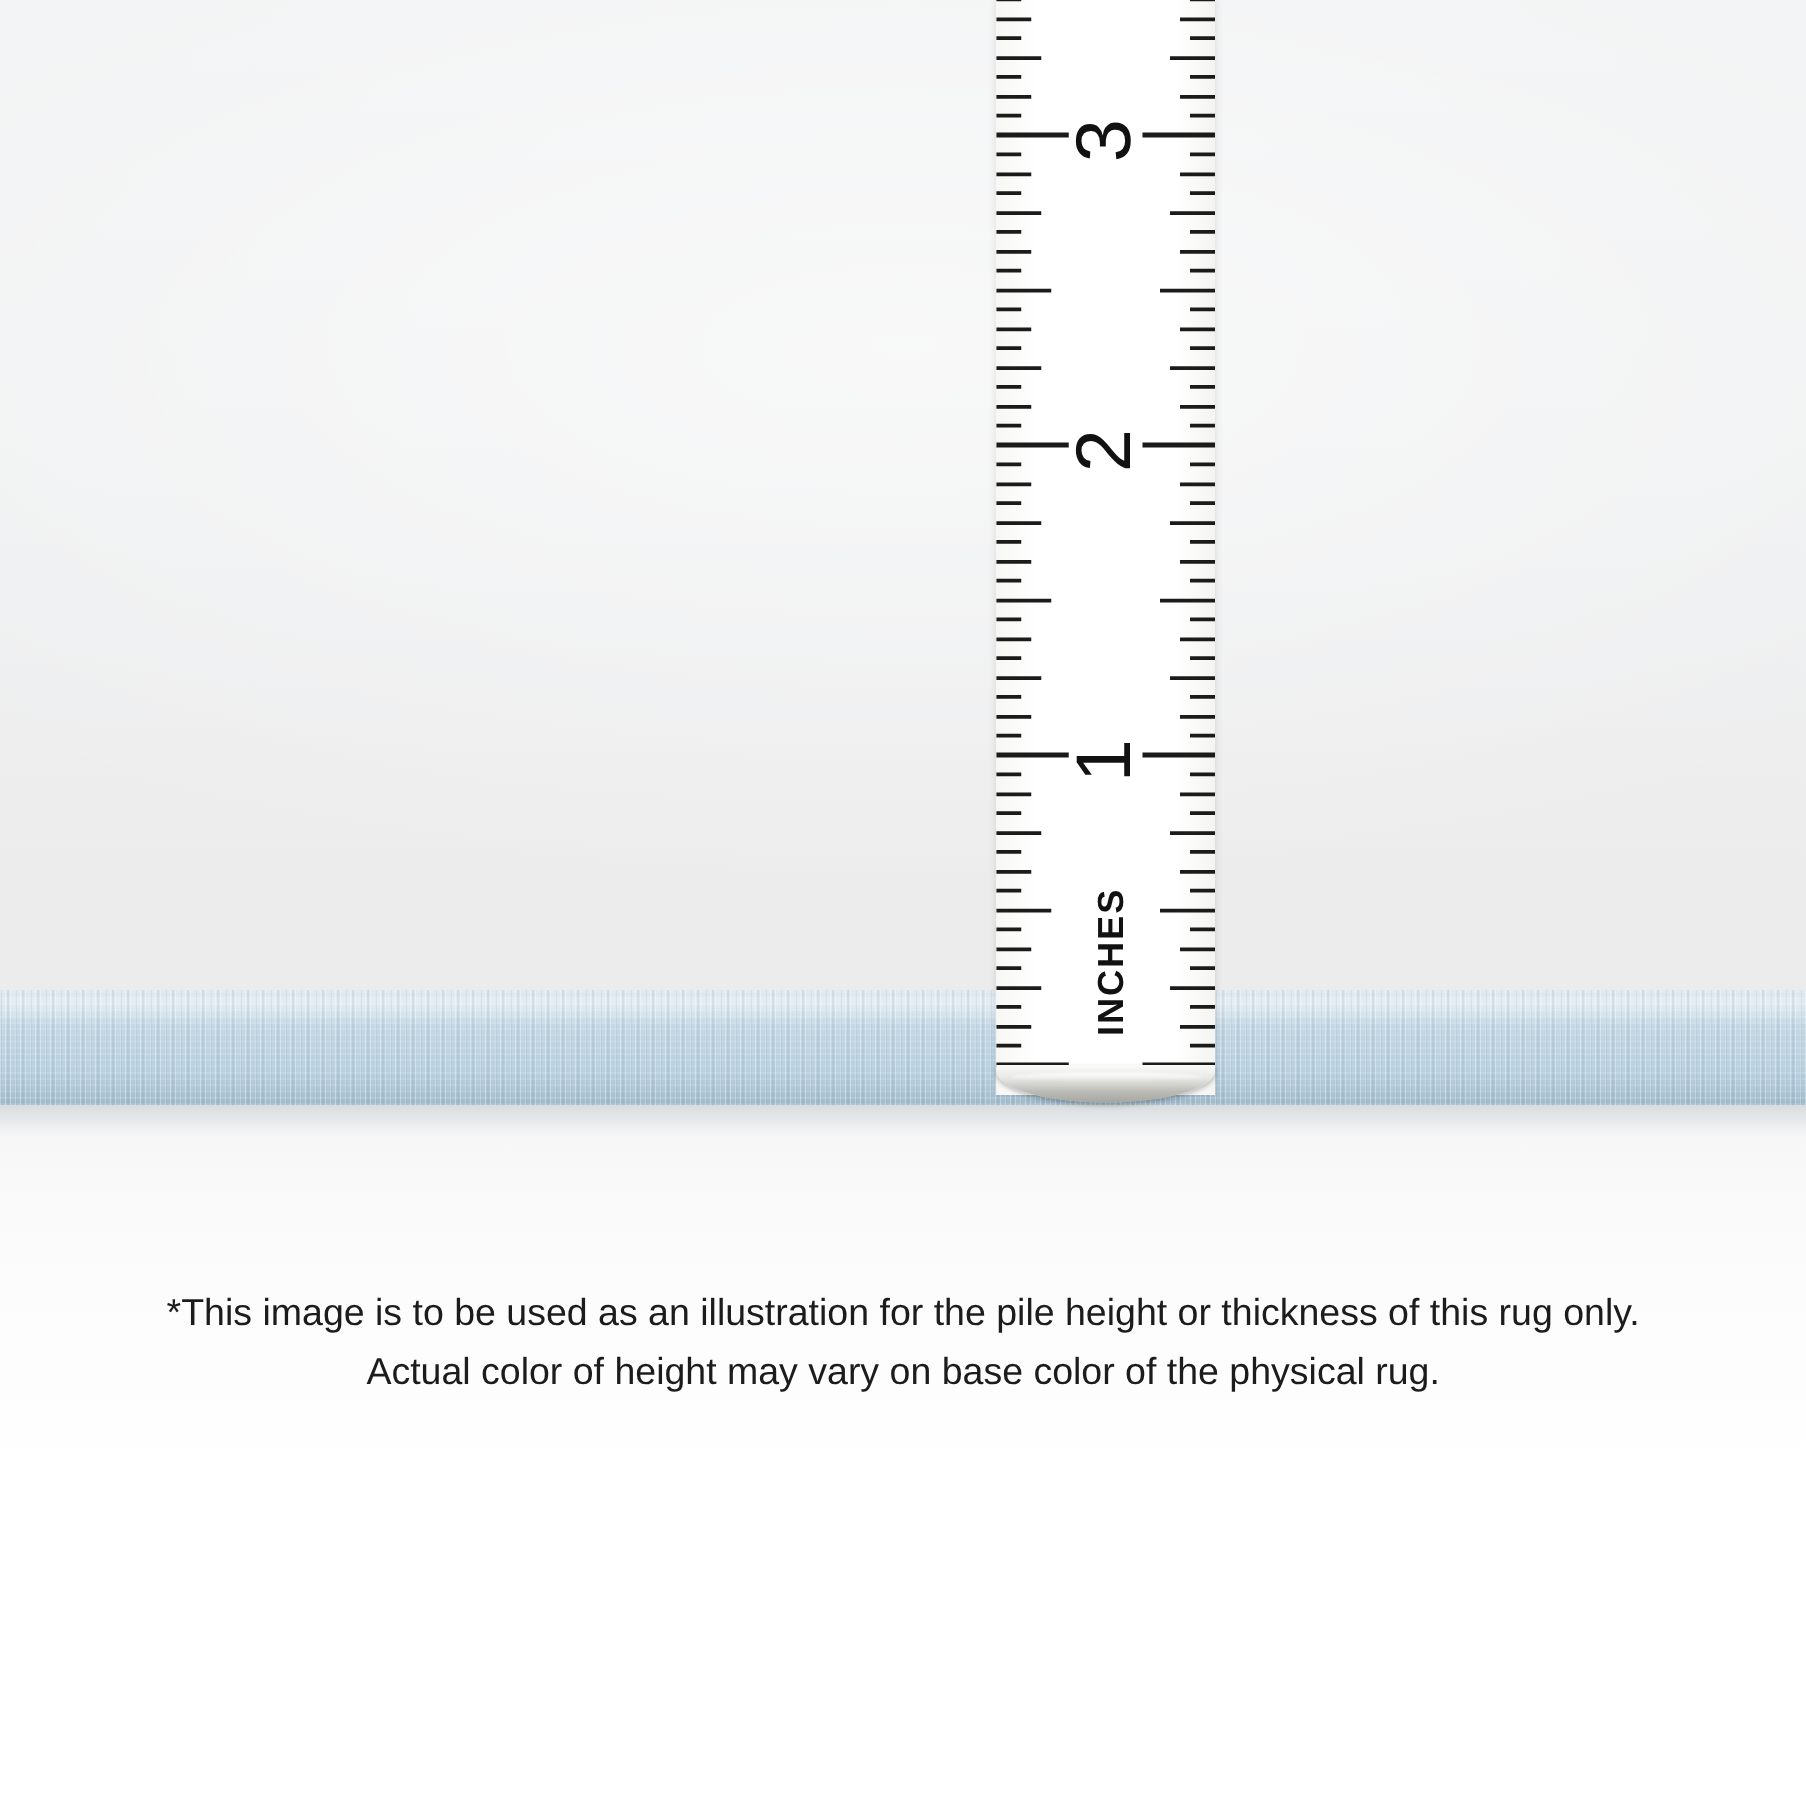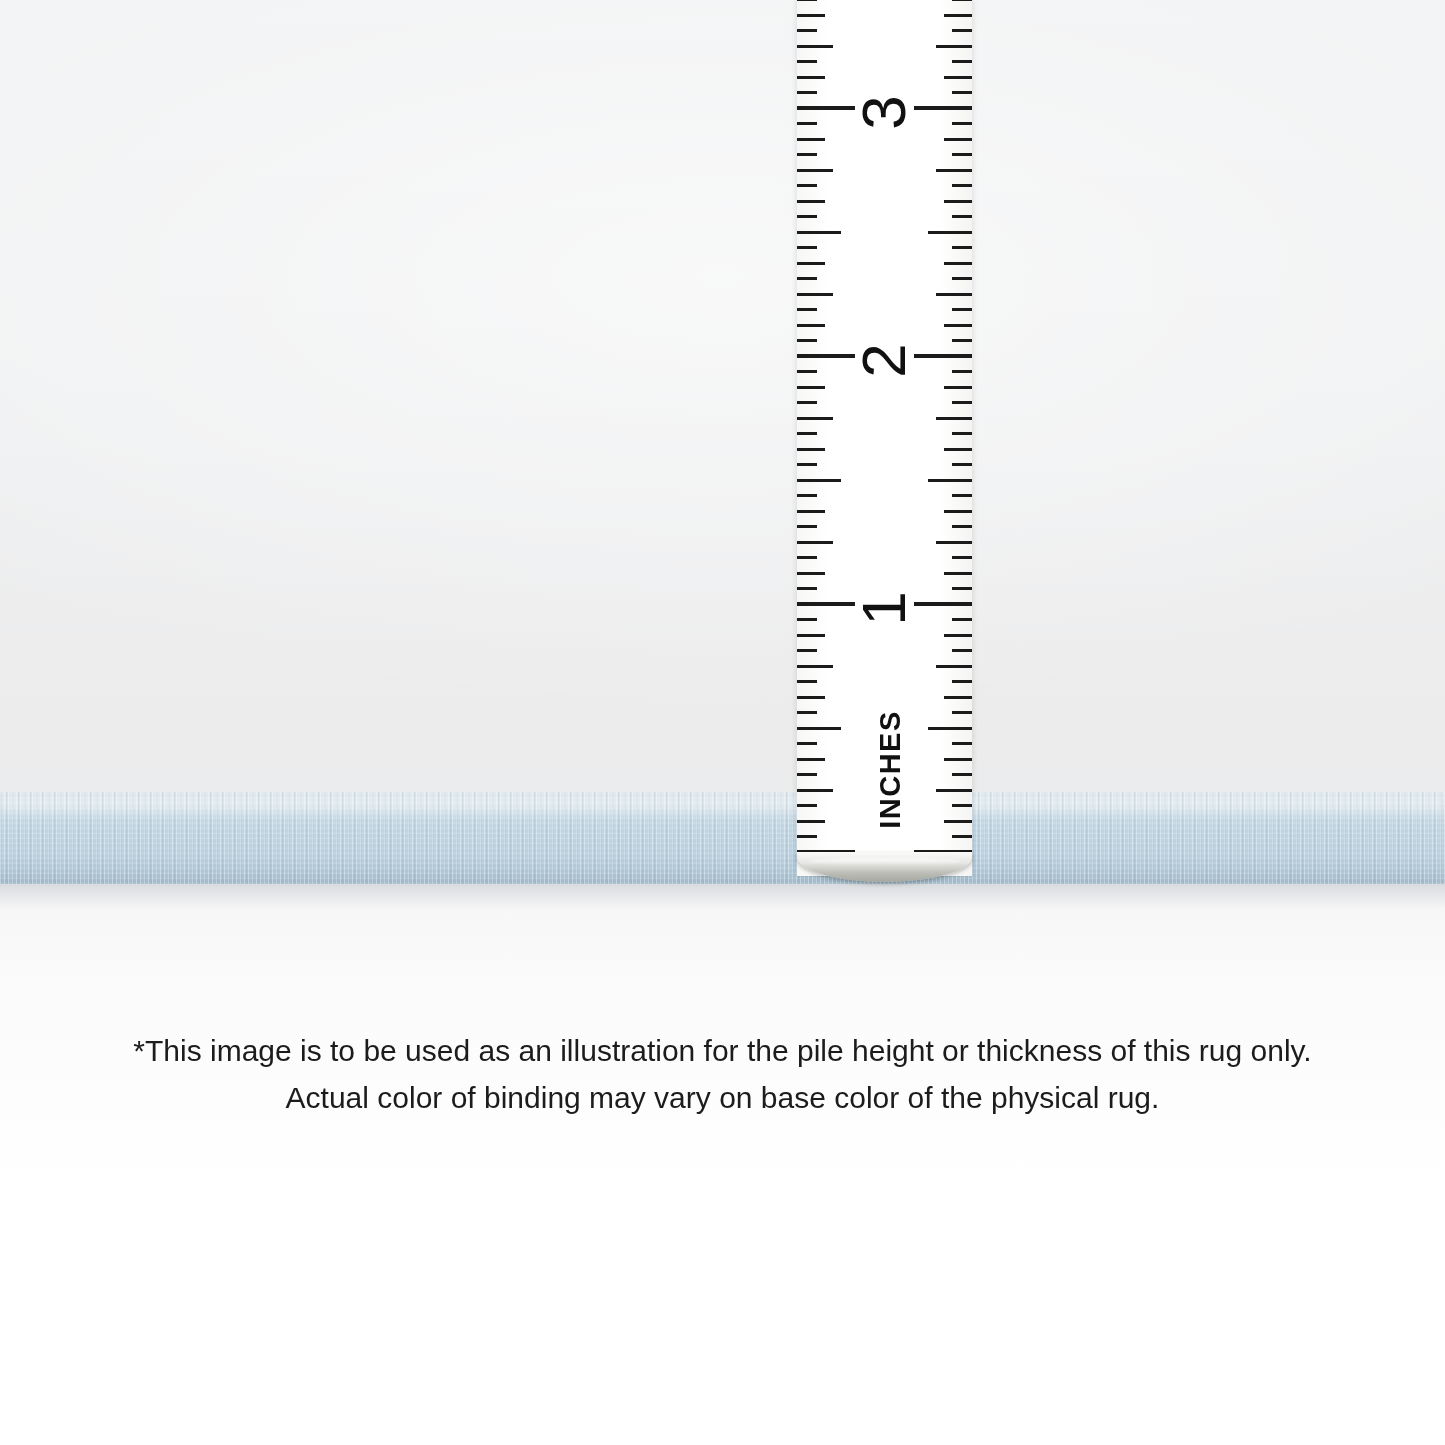--- a/index.html
+++ b/index.html
@@ -314,16 +314,16 @@
     <div class="num big" style="left: 52px; top: 82px; width: 70px; text-align:center;">3</div>
     <div class="num big" style="left: 52px; top: 330px; width: 70px; text-align:center;">2</div>
     <div class="num big" style="left: 52px; top: 578px; width: 70px; text-align:center;">1</div>
     <div class="num inches" style="left: 28px; top: 755px; width: 130px; text-align:center;">INCHES</div>
   </div>
 
   <div class="tape-end"></div>
 
   <div class="caption">
     <div>*This image is to be used as an illustration for the pile height or thickness of this rug only.</div>
-    <div>Actual color of binding may vary on base color of the physical rug.</div>
+    <div>Actual color of height may vary on base color of the physical rug.</div>
   </div>
 
 </div>
 
 </body></html>

